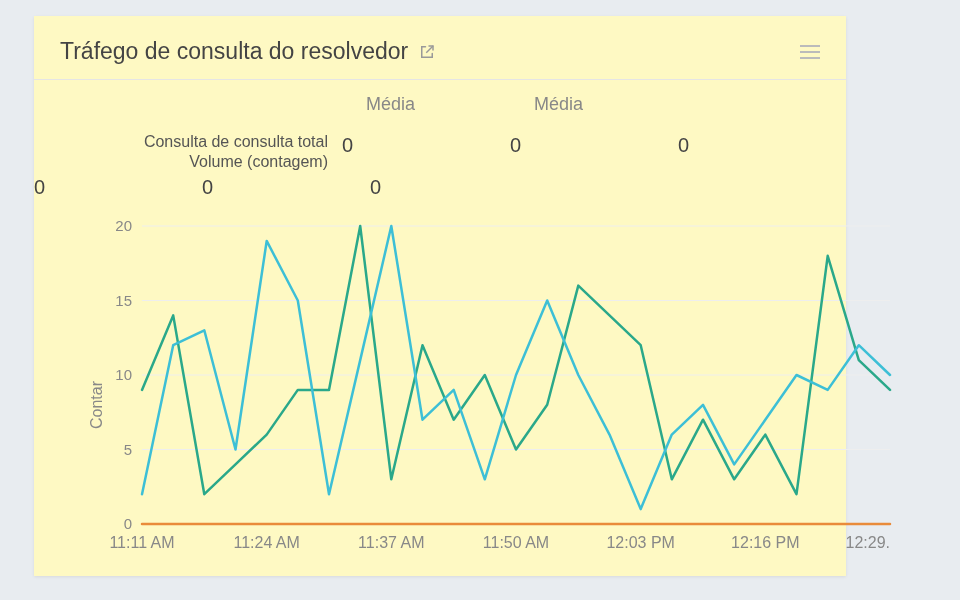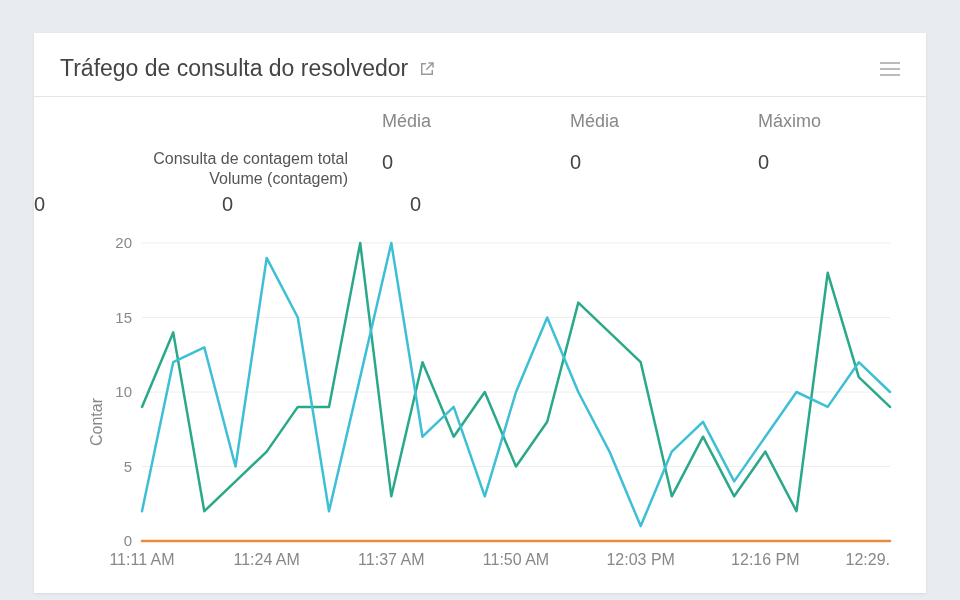--- a/index.html
+++ b/index.html
@@ -7,24 +7,24 @@
     padding: 0;
     width: 960px;
     height: 600px;
     background: #e8ecf0;
     font-family: "Helvetica Neue", Arial, sans-serif;
     color: #333;
   }
   .card {
     position: absolute;
     left: 34px;
-    top: 33px;
-    width: 892px;
+    top: 16px;
+    width: 812px;
     height: 560px;
-    background: #ffffff;
+    background: #fef9c3;
     box-shadow: 0 1px 3px rgba(0,0,0,0.08);
   }
   
   .card-header {
     padding: 22px 26px 14px 26px;
     border-bottom: 1px solid #e5e5e5;
     display: flex;
     align-items: center;
   }
   .card-title {
@@ -53,21 +53,20 @@
     background: #bbb;
   }
   
   .stats {
     padding: 10px 0 0 0;
   }
   .stats-row {
     display: flex;
     align-items: flex-start;
     min-height: 40px;
-    gap: 20px;
   }
   .stats-label {
     width: 318px;
     text-align: right;
     padding-right: 14px;
     font-size: 16px;
     color: #555;
     line-height: 1.25;
     padding-top: 2px;
   }
@@ -144,25 +143,24 @@
         <span class="bar"></span>
         <span class="bar"></span>
     </span>
   </div>
 
   <div class="stats">
     <div class="stats-row stats-header">
       <div class="stats-label"></div>
       <div class="stats-cell">Média</div>
       <div class="stats-cell">Média</div>
-      <div class="stats-cell">Máximo</div>
     </div>
     <div class="stats-row">
       <div class="stats-label">
-        <span>Consulta de contagem total</span><br>
+        <span>Consulta de consulta total</span><br>
         <span>Volume (contagem)</span>
       </div>
       <div class="stats-cell">0</div>
       <div class="stats-cell">0</div>
       <div class="stats-cell">0</div>
     </div>
     <div class="stats-row">
       <div class="stats-cell">0</div>
       <div class="stats-cell">0</div>
       <div class="stats-cell">0</div>

